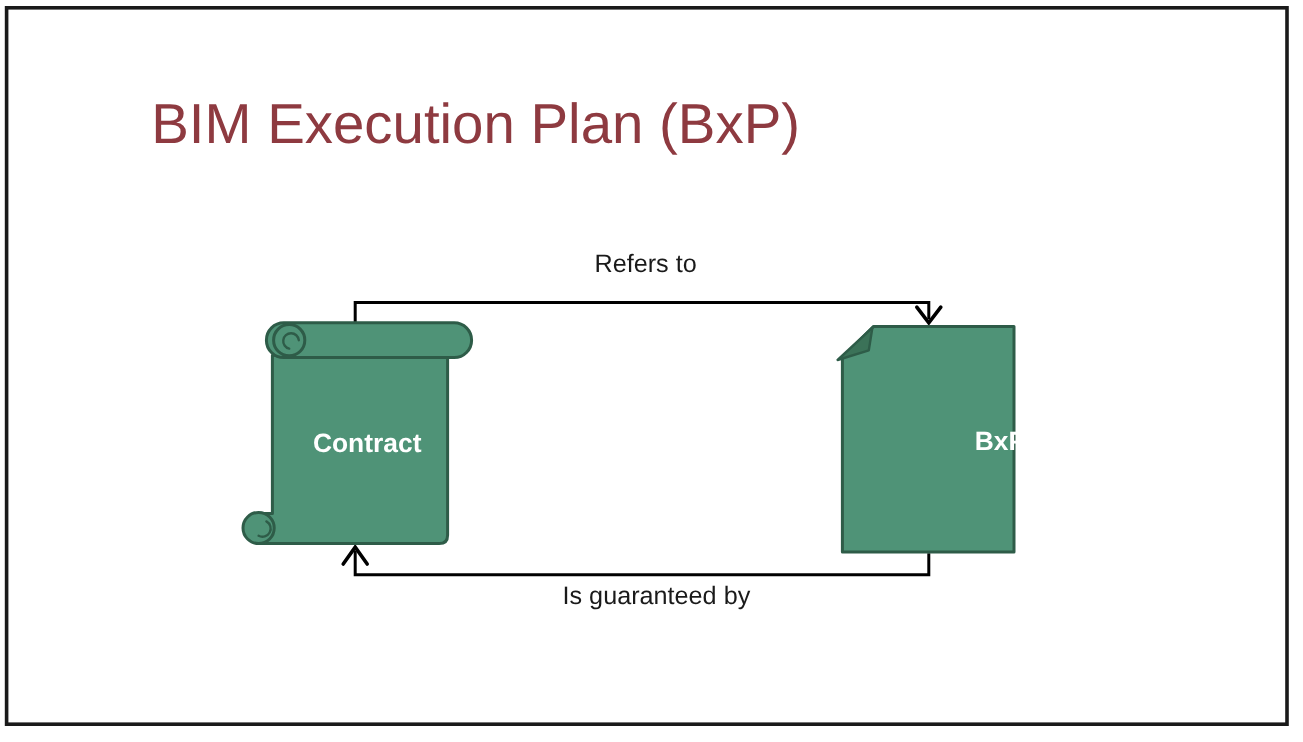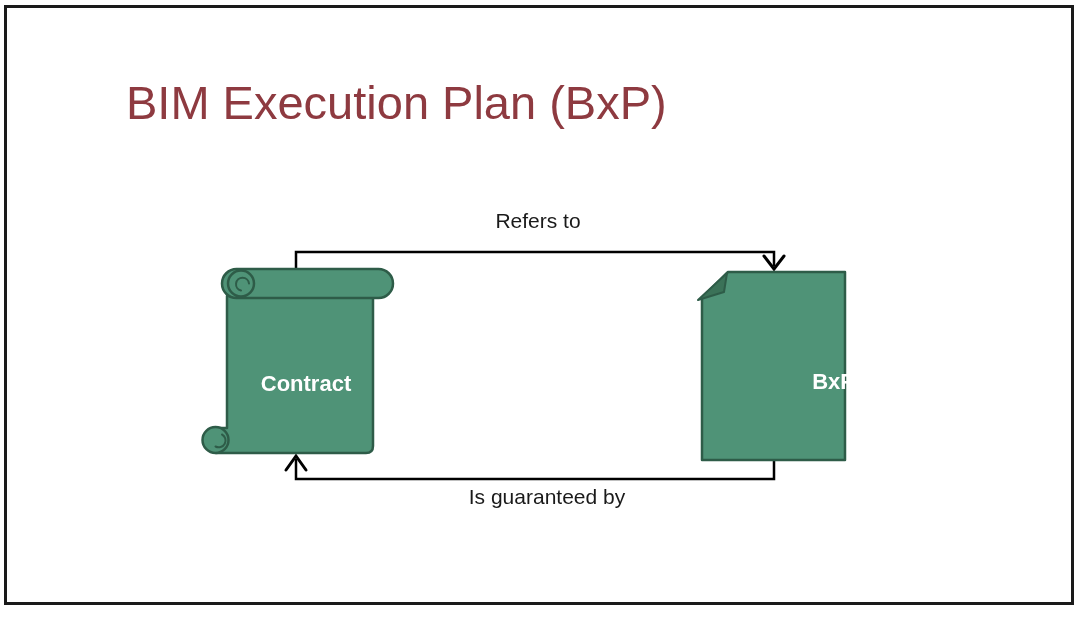--- a/index.html
+++ b/index.html
@@ -86,21 +86,20 @@
     left: 427px;
     top: 485px;
     width: 240px;
   }
   .node-label {
     position: absolute;
     font-size: 22px;
     font-weight: 700;
     color: var(--node-label-text, #ffffff);
     text-align: center;
-    margin-top: 14px;
   }
   .node-label.contract {
     left: 230px;
     top: 357px;
     width: 152px;
   }
   .node-label.bxp {
     left: 712px;
     top: 355px;
     width: 143px;

